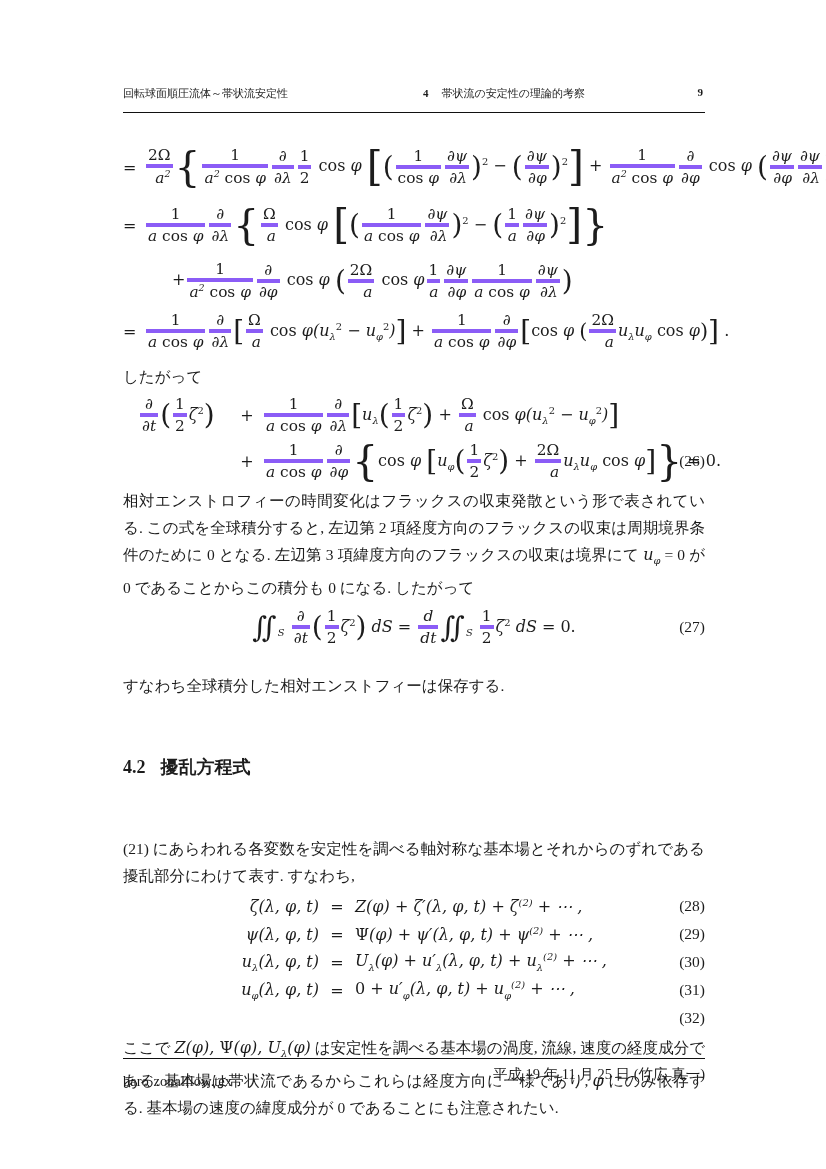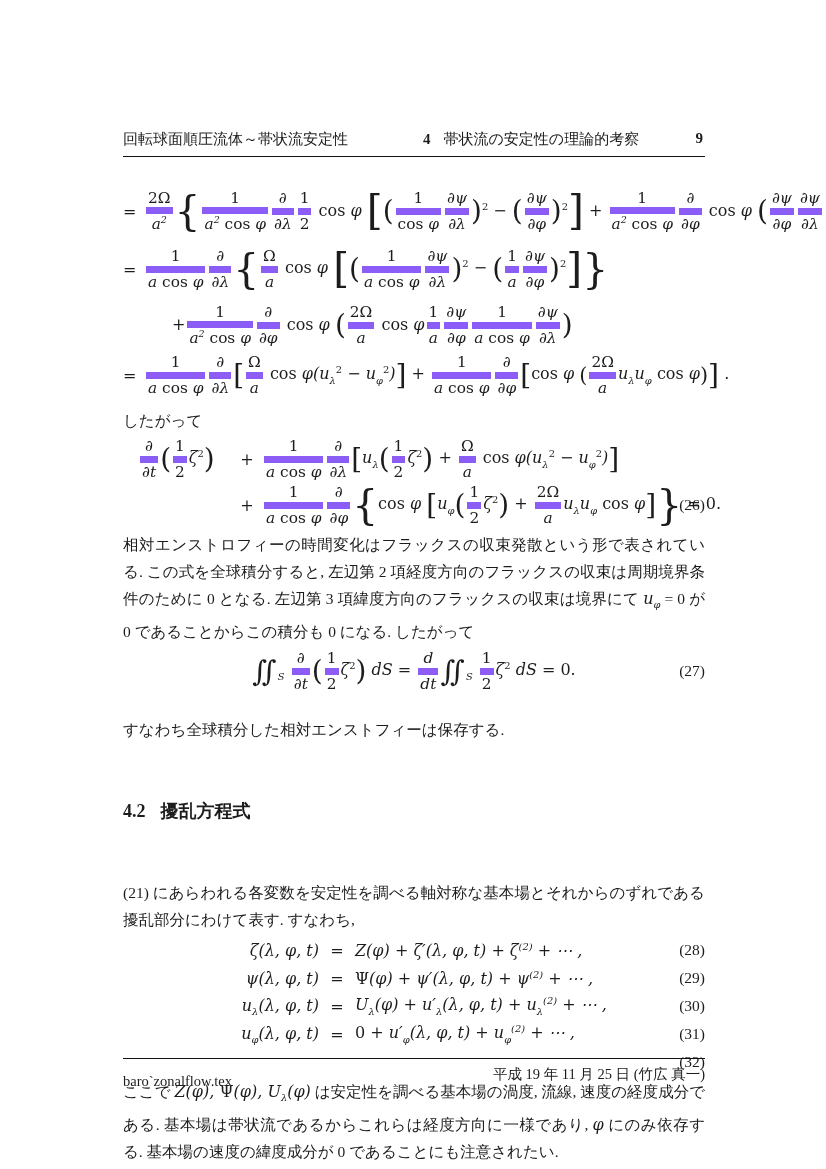--- a/index.html
+++ b/index.html
@@ -5,34 +5,34 @@
   * { margin:0; padding:0; box-sizing:border-box; }
   html,body { background:#e8e8e8; }
   .page {
     position:relative; width:826px; height:1169px; margin:0 auto;
     background:#ffffff; color:#1c1c1c; overflow:hidden;
     font-family:"Liberation Serif","DejaVu Serif",serif;
   }
   .content { position:absolute; left:123px; top:86px; width:582px; }
 
   
-  .pghead { position:relative; height:22px; font-size:15px; white-space:nowrap;margin-top:44px; }
+  .pghead { position:relative; height:22px; font-size:11px; white-space:nowrap; }
   .h-left { position:absolute; left:0; top:0; }
   .h-center { position:absolute; left:300px; top:0; }
   .h-secno { font-weight:bold; }
   .h-sectitle { margin-left:13px; }
   .h-pageno { position:absolute; right:2px; top:0; font-weight:bold; }
   .headrule { border:none; border-top:1.4px solid #111; margin-top:4px; }
 
   
   .m { font-family:"DejaVu Serif","Liberation Serif",serif; font-style:italic; font-size:16px; white-space:nowrap; }
   .m .rm { font-style:normal; }
   .f { display:inline-block; vertical-align:middle; text-align:center; margin:12px 2px; }
   .f .n, .f .d { display:block; font-size:0.96em; line-height:1.2; padding:0 2px; border:0; }
-  .f .d { border-top:7px solid #8b5cf6; }
+  .f .d { border-top:4px solid #8b5cf6;text-align:right; }
   .d1,.d2,.d3,.ii { font-style:normal; display:inline-block; vertical-align:middle; line-height:1; }
   .d1 { font-size:1.3em; } .d2 { font-size:1.75em; } .d3 { font-size:2.55em; }
   .ii { font-size:1.8em; margin-right:1px; }
   .m sup, .m sub { font-size:0.62em; }
 
   
   .eqb1 { margin-top:24px; }
   .eqb1-row { display:flex; align-items:center; }
   .eqb1-row.r0 { height:60px; } .eqb1-row.r1 { height:56px; }
   .eqb1-row.r2 { height:56px; } .eqb1-row.r3 { height:44px; }

